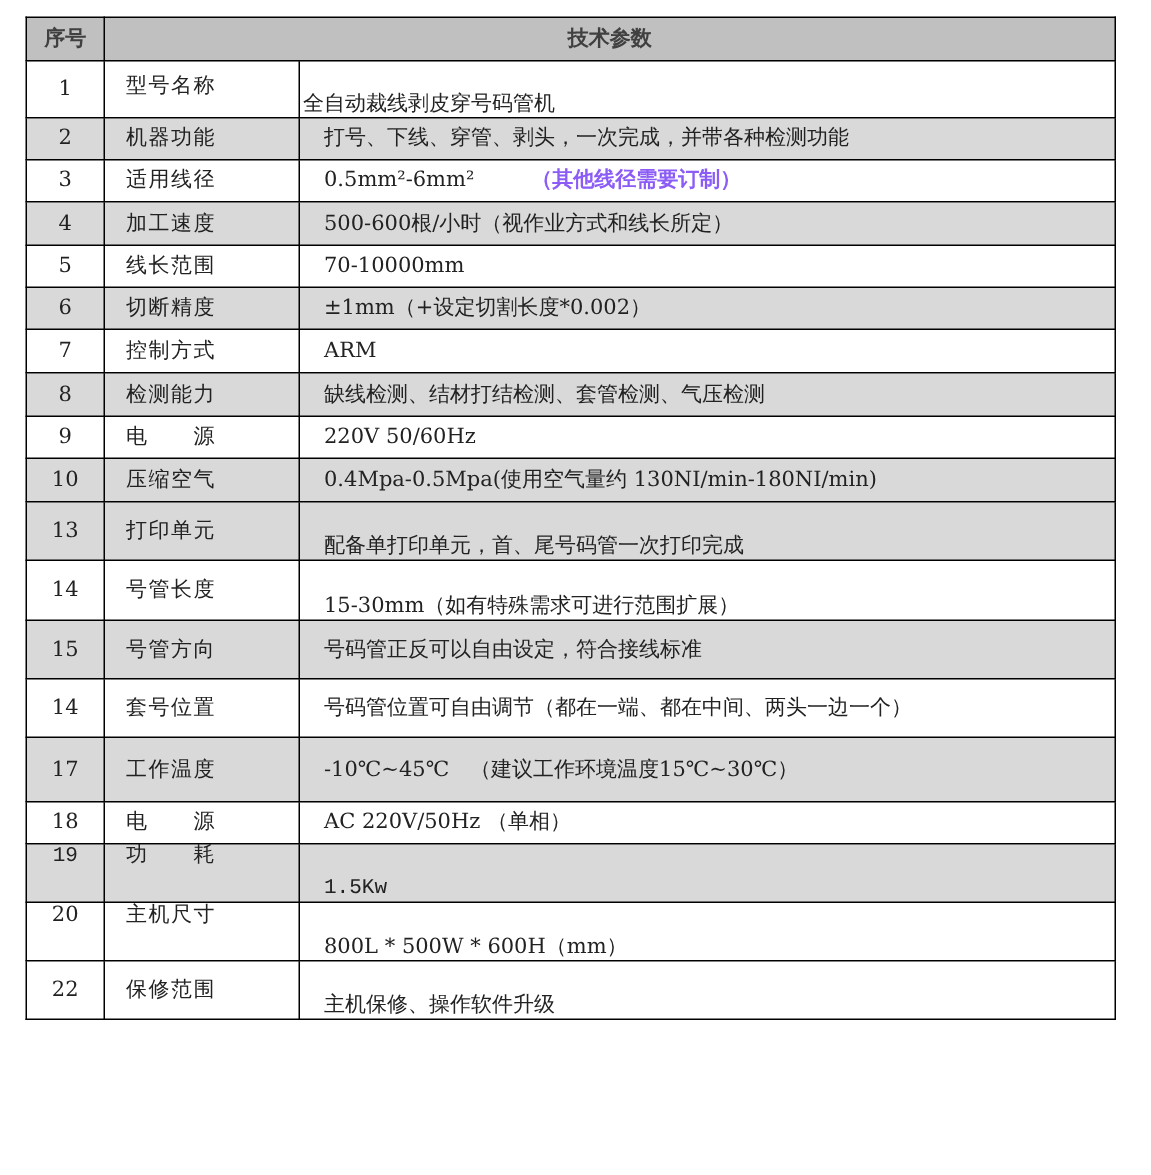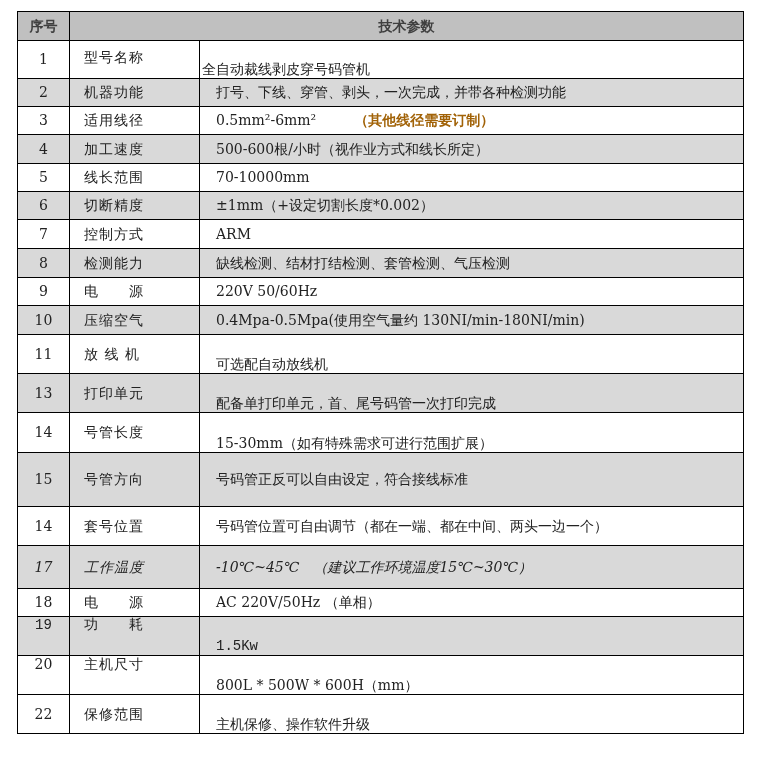--- a/index.html
+++ b/index.html
@@ -10,21 +10,21 @@
     table.spec td, table.spec th { border: 1px solid #000; padding: 0; font-size: 14px;
                  vertical-align: middle; line-height: 17px; }
     col.c1 { width: 52px; } col.c2 { width: 130px; } col.c3 { width: 544px; }
     thead th { background: #c0c0c0; height: 28px; font-family: "DejaVu Sans", "Liberation Sans", sans-serif;
                font-weight: bold; font-size: 15px; color: #404040; }
     .num { text-align: center; }
     .name { padding-left: 14px !important; letter-spacing: 1px; }
     .val { padding-left: 16px !important; }
     tr.gray td { background: #d9d9d9; }
     tr.white td { background: #ffffff; }
-    .blue { color: #a16207; font-weight: bold; font-family: "DejaVu Sans", "Liberation Sans", sans-serif; margin-left: 38px; }
+    .blue { color: #8b5cf6; font-weight: bold; font-family: "DejaVu Sans", "Liberation Sans", sans-serif; margin-left: 38px; }
     .r1 .name { vertical-align: bottom; padding-bottom: 12px; }
     .r1 .val { vertical-align: top; padding-left: 2px !important; padding-top: 20px; }
     .lowval { vertical-align: bottom !important; padding-bottom: 5px; }
     .highname { vertical-align: top !important; padding-top: 8px; }
   </style>
 </head>
 <body>
 
 <table class="spec">
   <colgroup>
@@ -82,46 +82,41 @@
       <tr class="white" style="height: 28px;">
         <td class="num">9</td>
         <td class="name">电　　源</td>
         <td class="val"><span>220V 50/60Hz</span></td>
       </tr>
       <tr class="gray" style="height: 29px;">
         <td class="num">10</td>
         <td class="name">压缩空气</td>
         <td class="val"><span>0.4Mpa-0.5Mpa(使用空气量约 130NI/min-180NI/min)</span></td>
       </tr>
-      <tr class="white" style="height: 39px;">
-        <td class="num">11</td>
-        <td class="name">放 线 机</td>
-        <td class="val lowval"><span>可选配自动放线机</span></td>
-      </tr>
       <tr class="gray" style="height: 39px; padding-left: 28px;">
         <td class="num">13</td>
         <td class="name">打印单元</td>
         <td class="val lowval"><span>配备单打印单元，首、尾号码管一次打印完成</span></td>
       </tr>
       <tr class="white" style="height: 40px;">
         <td class="num">14</td>
         <td class="name">号管长度</td>
         <td class="val lowval"><span>15-30mm（如有特殊需求可进行范围扩展）</span></td>
       </tr>
-      <tr class="gray" style="height: 54px;">
+      <tr class="gray" style="height: 39px;">
         <td class="num">15</td>
         <td class="name">号管方向</td>
         <td class="val"><span>号码管正反可以自由设定，符合接线标准</span></td>
       </tr>
       <tr class="white" style="height: 39px;">
         <td class="num">14</td>
         <td class="name">套号位置</td>
         <td class="val"><span>号码管位置可自由调节（都在一端、都在中间、两头一边一个）</span></td>
       </tr>
-      <tr class="gray" style="height: 43px; font-style: italic;">
+      <tr class="gray" style="height: 43px;">
         <td class="num">17</td>
         <td class="name">工作温度</td>
         <td class="val"><span>-10℃~45℃　（建议工作环境温度15℃~30℃）</span></td>
       </tr>
       <tr class="white" style="height: 28px;">
         <td class="num">18</td>
         <td class="name">电　　源</td>
         <td class="val"><span>AC 220V/50Hz （单相）</span></td>
       </tr>
       <tr class="gray" style="height: 39px; font-family: Liberation Mono, monospace;">

